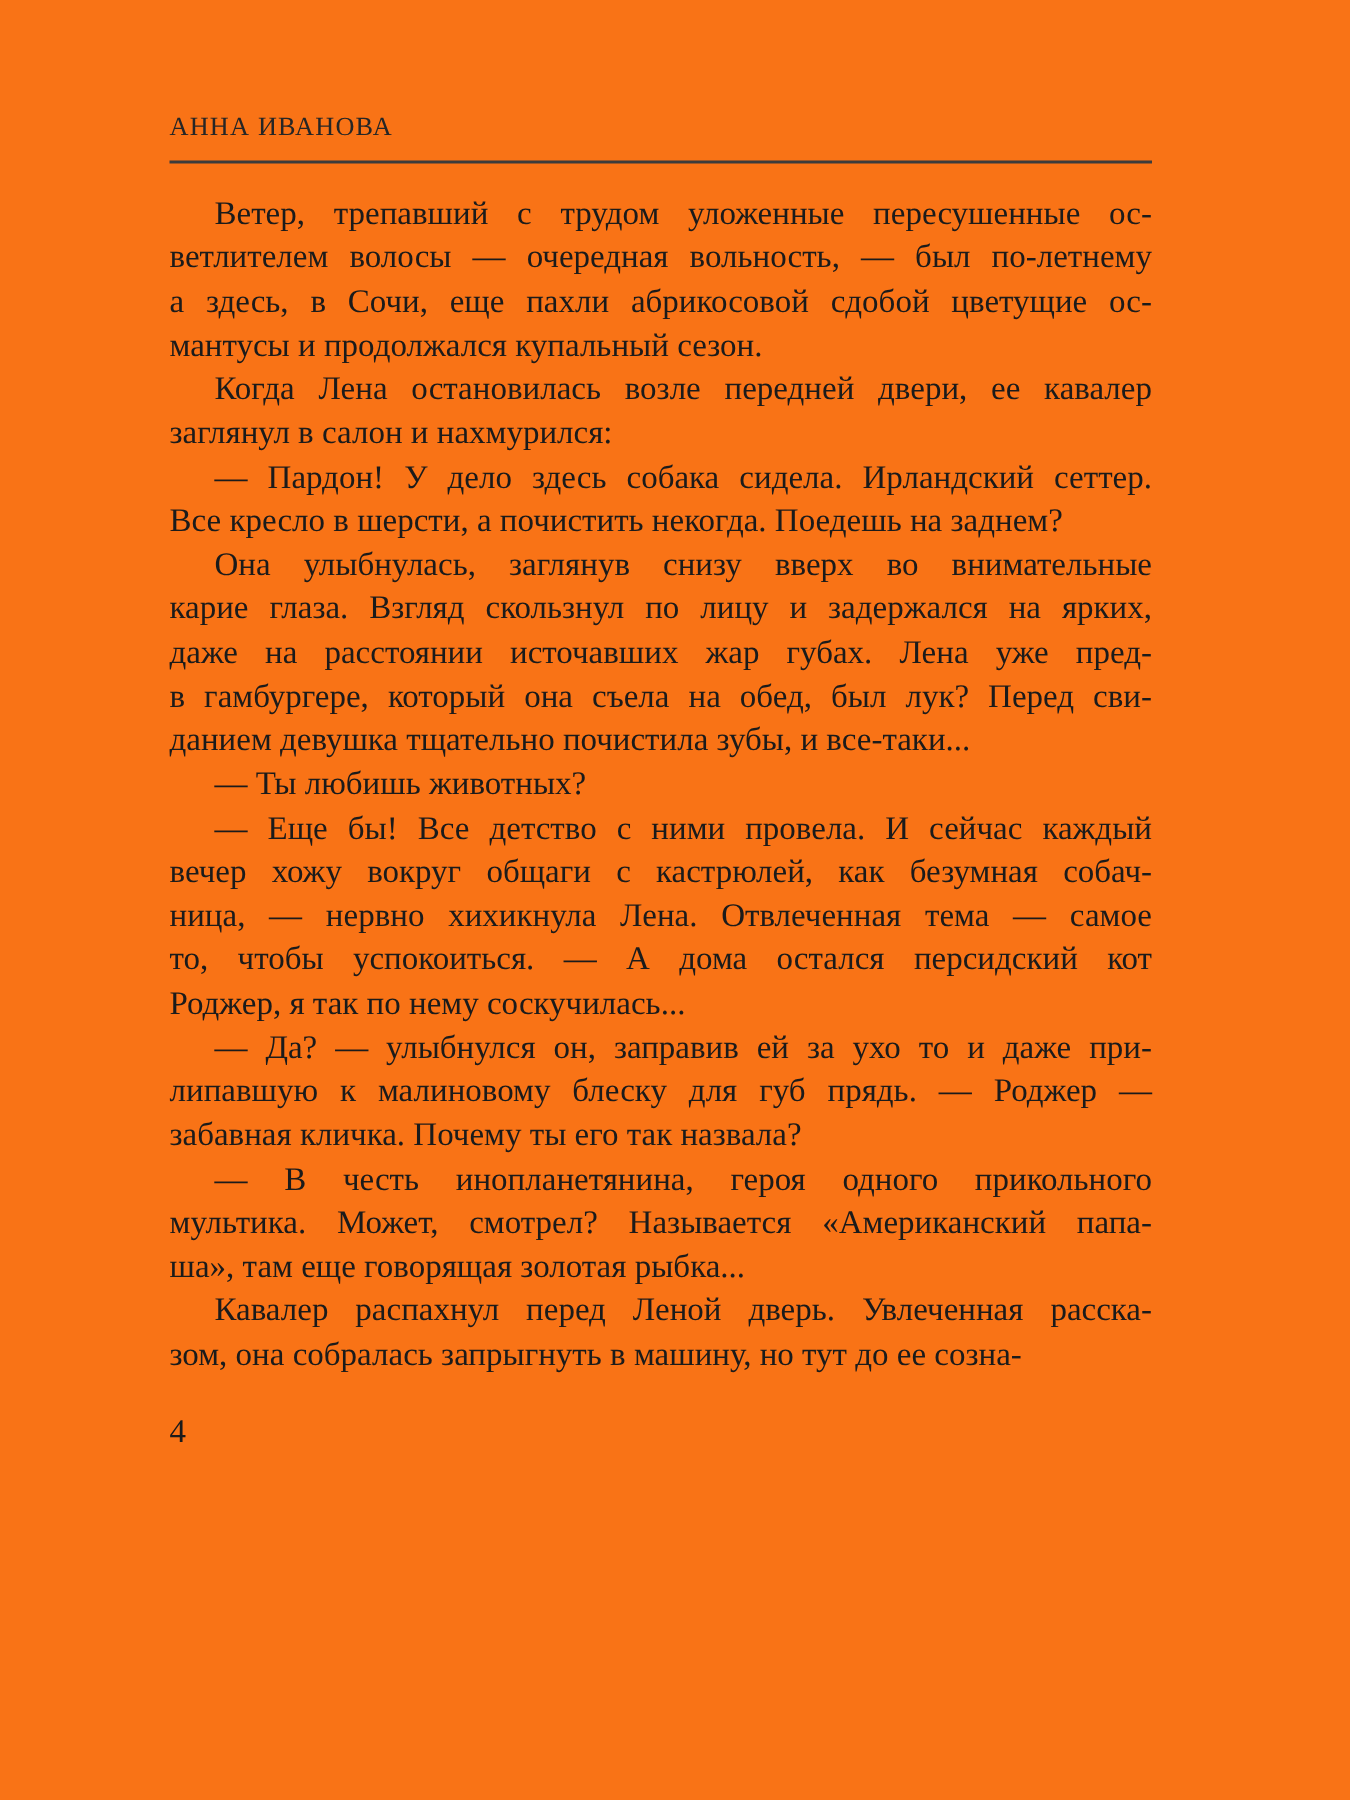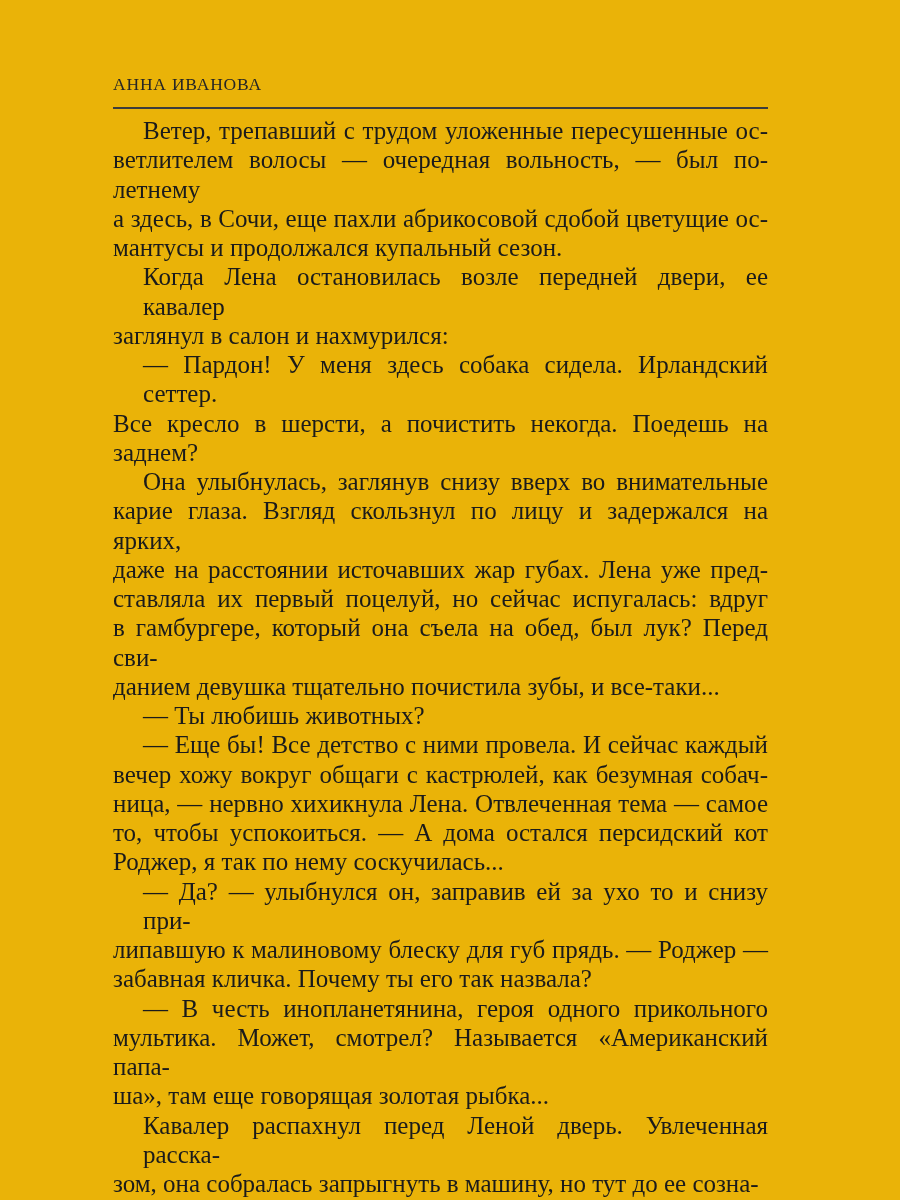--- a/index.html
+++ b/index.html
@@ -5,41 +5,41 @@
   html, body {
     margin: 0;
     padding: 0;
     background: #ffffff;
   }
   .page {
     position: relative;
     width: 900px;
     height: 1200px;
     box-sizing: border-box;
-    background: #eab308;
+    background: #f97316;
     padding: 74px 132px 0 113px;
     font-family: "Liberation Serif", "DejaVu Serif", serif;
     color: #1b1b1b;
     overflow: hidden;
   }
   .running-header {
     font-size: 17.5px;
     line-height: 20px;
     letter-spacing: 0.8px;
     color: #262626;
   }
   .header-rule {
     height: 2px;
     background: #3c3c3c;
     margin-top: 13px;
     border: none;
   }
   .body-text {
-    margin-top: 7px;
-    font-size: 25px;
+    margin-top: 18px;
+    font-size: 22px;
     line-height: 29.25px;
   }
   .para {
     margin: 0;
     padding: 0;
   }
   .line {
     text-align: justify;
     text-align-last: justify;
     white-space: normal;
@@ -68,43 +68,42 @@
         <div class="line first">Ветер, трепавший с трудом уложенные пересушенные ос-</div>
         <div class="line">ветлителем волосы — очередная вольность, — был по-летнему</div>
         <div class="line">а здесь, в Сочи, еще пахли абрикосовой сдобой цветущие ос-</div>
         <div class="line last">мантусы и продолжался купальный сезон.</div>
       </div>
       <div class="para">
         <div class="line first">Когда Лена остановилась возле передней двери, ее кавалер</div>
         <div class="line last">заглянул в салон и нахмурился:</div>
       </div>
       <div class="para">
-        <div class="line first">— Пардон! У меня здесь собака сидела. Ирландский сеттер.</div>
+        <div class="line first">— Пардон! У дело здесь собака сидела. Ирландский сеттер.</div>
         <div class="line last">Все кресло в шерсти, а почистить некогда. Поедешь на заднем?</div>
       </div>
       <div class="para">
         <div class="line first">Она улыбнулась, заглянув снизу вверх во внимательные</div>
         <div class="line">карие глаза. Взгляд скользнул по лицу и задержался на ярких,</div>
         <div class="line">даже на расстоянии источавших жар губах. Лена уже пред-</div>
-        <div class="line">ставляла их первый поцелуй, но сейчас испугалась: вдруг</div>
         <div class="line">в гамбургере, который она съела на обед, был лук? Перед сви-</div>
         <div class="line last">данием девушка тщательно почистила зубы, и все-таки...</div>
       </div>
       <div class="para">
         <div class="line first last">— Ты любишь животных?</div>
       </div>
       <div class="para">
         <div class="line first">— Еще бы! Все детство с ними провела. И сейчас каждый</div>
         <div class="line">вечер хожу вокруг общаги с кастрюлей, как безумная собач-</div>
         <div class="line">ница, — нервно хихикнула Лена. Отвлеченная тема — самое</div>
         <div class="line">то, чтобы успокоиться. — А дома остался персидский кот</div>
         <div class="line last">Роджер, я так по нему соскучилась...</div>
       </div>
       <div class="para">
-        <div class="line first">— Да? — улыбнулся он, заправив ей за ухо то и снизу при-</div>
+        <div class="line first">— Да? — улыбнулся он, заправив ей за ухо то и даже при-</div>
         <div class="line">липавшую к малиновому блеску для губ прядь. — Роджер —</div>
         <div class="line last">забавная кличка. Почему ты его так назвала?</div>
       </div>
       <div class="para">
         <div class="line first">— В честь инопланетянина, героя одного прикольного</div>
         <div class="line">мультика. Может, смотрел? Называется «Американский папа-</div>
         <div class="line last">ша», там еще говорящая золотая рыбка...</div>
       </div>
       <div class="para">
         <div class="line first">Кавалер распахнул перед Леной дверь. Увлеченная расска-</div>

